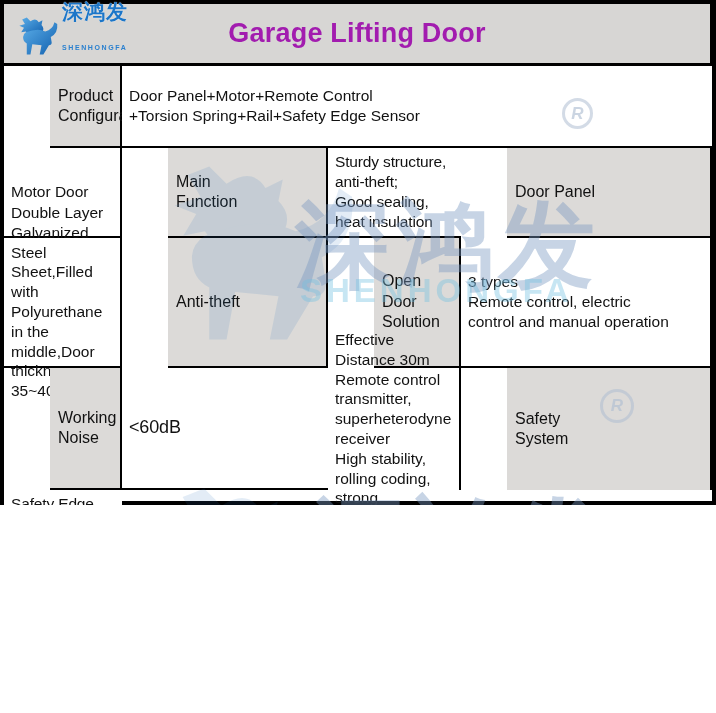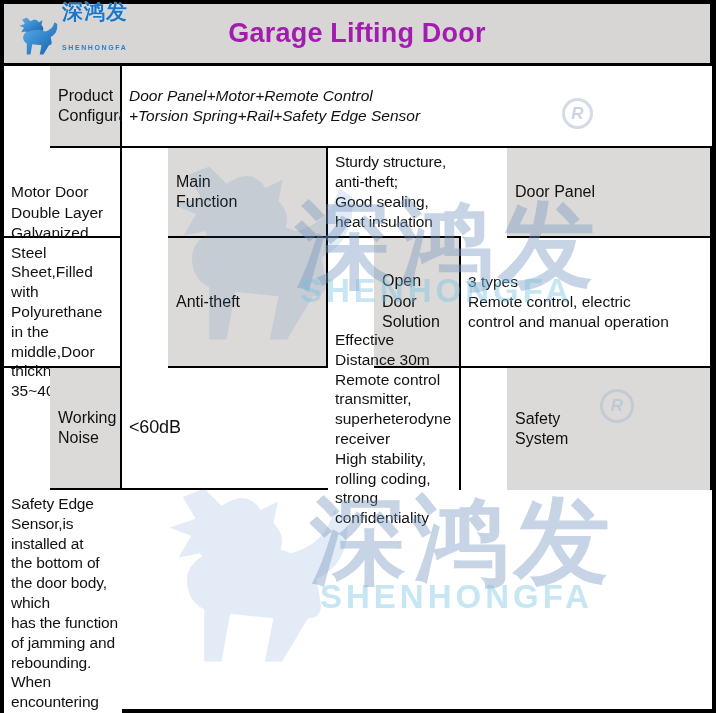--- a/index.html
+++ b/index.html
@@ -1,17 +1,17 @@
 <!DOCTYPE html>
 <html><head>
 <meta charset="utf-8">
 <style>
   html,body{margin:0;padding:0;background:#fff;}
   #canvas{
-    position:relative;width:716px;height:713px;background:#fff;
+    position:relative;width:716px;height:505px;background:#fff;
     font-family:"Liberation Sans",sans-serif;color:#111;overflow:hidden;
   }
   
   .spec{
     position:absolute;inset:0;
     display:grid;
     grid-template-columns:118px 206px 133px 1fr;
     grid-template-rows:62px 82px 90px 130px 122px 1fr;
     border:4px solid #000;
     box-sizing:border-box;
@@ -30,21 +30,21 @@
   .last-col{border-right:none;}
   .last-row{border-bottom:none;}
   
   .header{
     grid-column:1/5;background:#d7d6d4;border-bottom:3px solid #000;
     position:relative;display:flex;align-items:center;justify-content:center;
     box-sizing:border-box;
   }
   .title{font-size:27px;font-weight:bold;color:#a21caf;letter-spacing:0.2px;}
   
-  .span3{grid-column:2/5;font-style:italic;}
+  .span3{grid-column:2/5;}
   
   .logo{position:absolute;left:8px;top:6px;width:130px;height:52px;display:flex;align-items:center;}
   .logo-lion{width:48px;height:46px;flex:0 0 auto;}
   .logo-txt{position:relative;margin-left:2px;}
   .logo-cn{font-size:21px;font-weight:bold;color:#1c76c8;letter-spacing:1px;
     text-shadow:0 0 1px #fff;line-height:1.05;}
   .logo-en{font-size:7px;font-weight:bold;color:#2a80cf;letter-spacing:1.6px;line-height:1;}
   
   .wm{position:absolute;pointer-events:none;z-index:9;}
   .wm-cn{font-size:96px;font-weight:bold;color:rgba(122,152,194,0.42);letter-spacing:6px;white-space:nowrap;}

